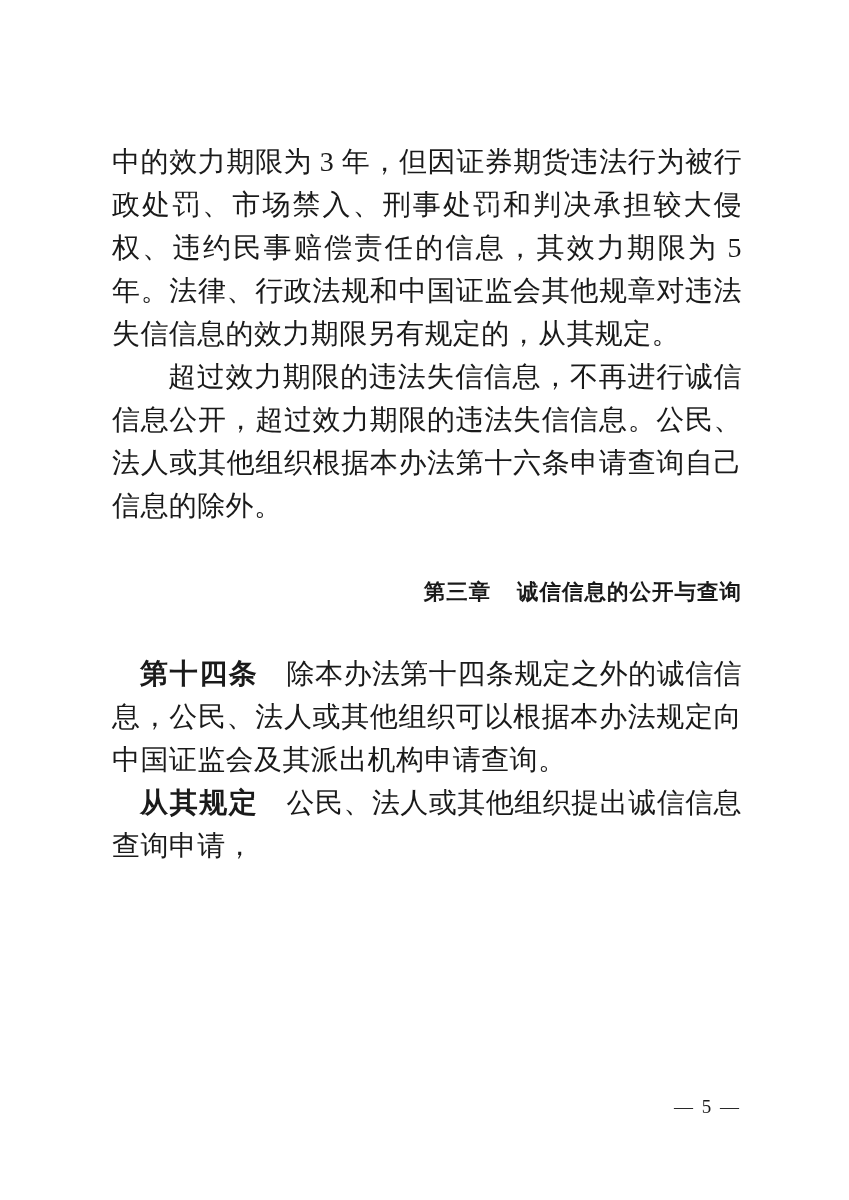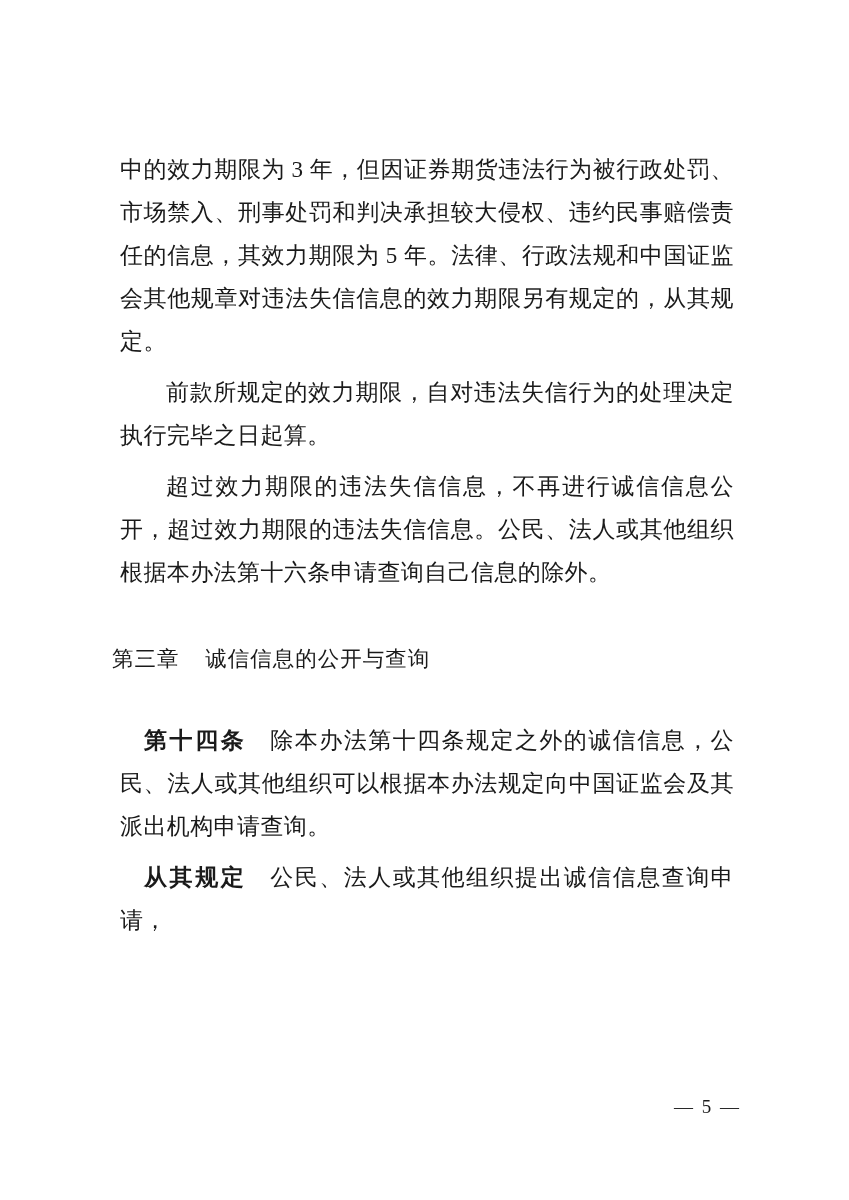--- a/index.html
+++ b/index.html
@@ -18,37 +18,37 @@
     color: #1a1a1a;
     overflow: hidden;
   }
   .content {
     position: absolute;
     left: 112px;
     top: 140px;
     width: 630px;
   }
   p {
-    margin: 8px;
-    font-size: 23px;
+    margin: 0;
+    font-size: 28px;
     line-height: 43px;
     text-align: justify;
     text-justify: inter-ideograph;
     letter-spacing: 0.4px;
   }
   p.indent {
     text-indent: 2em;
   }
   .chapter {
     margin-top: 44px;
     margin-bottom: 38px;
-    text-align: left;
+    text-align: right;
     font-size: 21.5px;
     line-height: 43px;
-    font-weight: normal;
+    font-weight: bold;
     letter-spacing: 1px;
   }
   .chapter .gap {
     display: inline-block;
     width: 1.2em;
   }
   .article-no {
     font-weight: bold;
     letter-spacing: 1.5px;
   }
@@ -67,21 +67,20 @@
   }
 </style>
 </head>
 <body>
 
 <div class="page">
   <div class="content">
 
     <p class="body-para">中的效力期限为 3 年，但因证券期货违法行为被行政处罚、市场禁入、刑事处罚和判决承担较大侵权、违约民事赔偿责任的信息，其效力期限为 5 年。法律、行政法规和中国证监会其他规章对违法失信信息的效力期限另有规定的，从其规定。</p>
 
-    <p class="indent">前款所规定的效力期限，自对违法失信行为的处理决定执行完毕之日起算。</p>
 
     <p class="indent">超过效力期限的违法失信信息，不再进行诚信信息公开，超过效力期限的违法失信信息。公民、法人或其他组织根据本办法第十六条申请查询自己信息的除外。</p>
 
     <div class="chapter">
       <span>第三章</span><span class="gap"></span><span>诚信信息的公开与查询</span>
     </div>
 
 
 
     <p>

